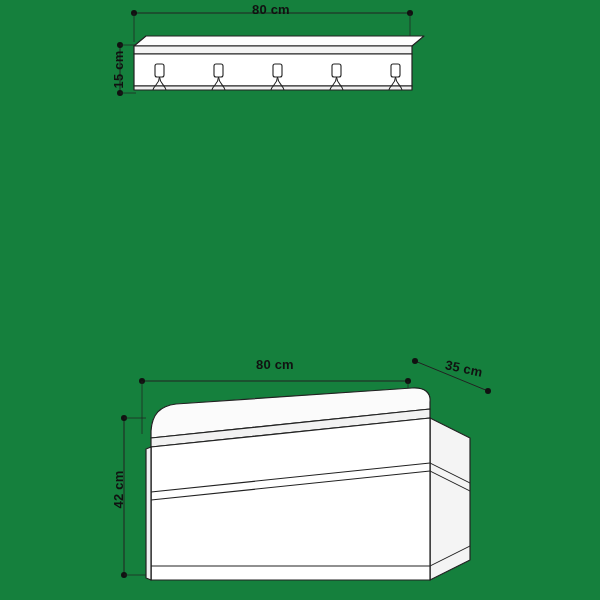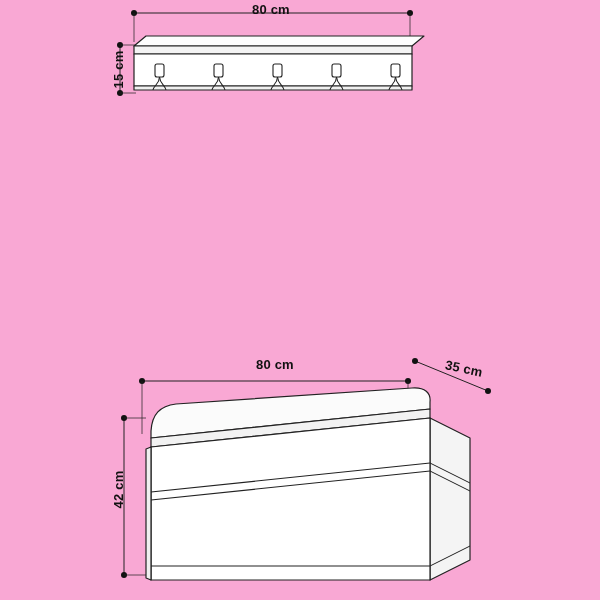--- a/index.html
+++ b/index.html
@@ -11,21 +11,21 @@
     width: 600px;
     height: 600px;
     font-family: "Liberation Sans", sans-serif;
     color: #111111;
     overflow: hidden;
   }
   #canvas {
     position: relative;
     width: 600px;
     height: 600px;
-    background: #f9a8d4;
+    background: #15803d;
   }
   .dim-label {
     position: absolute;
     font-size: 13px;
     font-weight: 700;
     letter-spacing: 0.2px;
     color: #111111;
     white-space: nowrap;
   }
   .dim-label.vertical {

